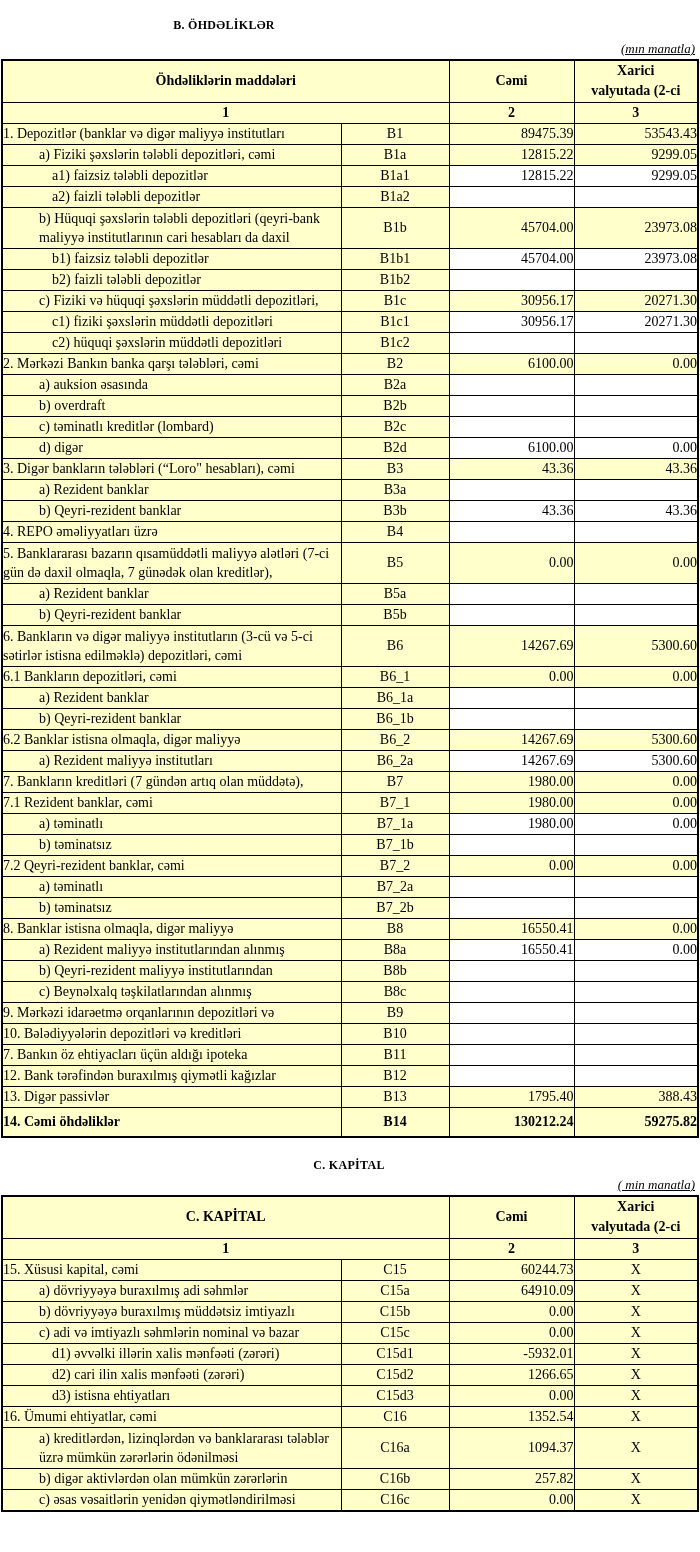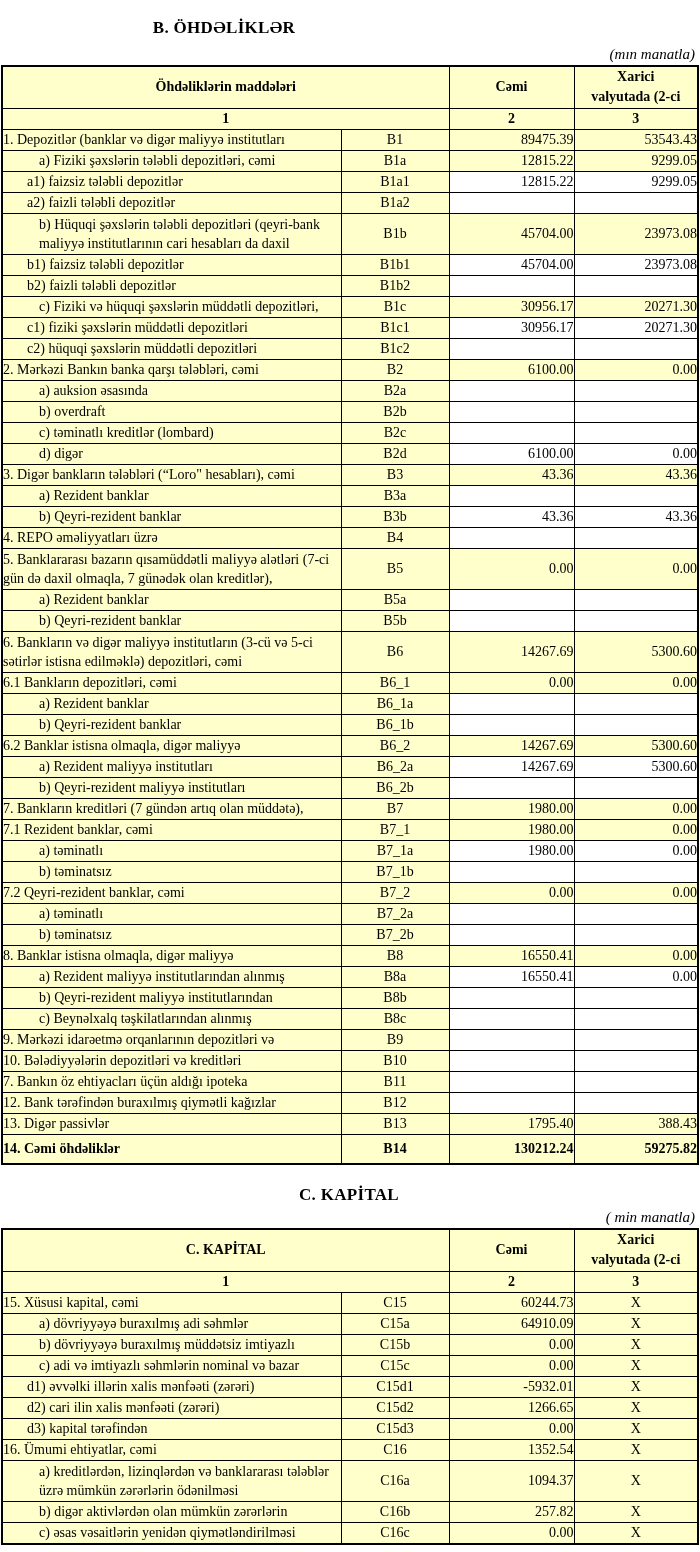--- a/index.html
+++ b/index.html
@@ -9,31 +9,32 @@
   }
   html,body{margin:0;padding:0;background:#fff;}
   body{
     width:700px;
     font-family:"Liberation Serif", serif;
     color:#000;
   }
   .page{padding:18px 0 10px 1px;}
   .sec-title{
     font-weight:bold;
-    font-size:17px;
+    font-size:12px;
     letter-spacing:.3px;
   }
   .b-title{width:446px;text-align:center;margin-bottom:8px;}
   .c-title{width:696px;text-align:center;margin-top:20px;margin-bottom:4px;}
   .unit-note{
     width:694px;
     text-align:right;
     font-style:italic;
-    font-size:15px;
+    font-size:13px;
     margin:0 0 2px 0;
+    text-decoration:underline;
   }
   table.fin-table{
     border-collapse:collapse;
     table-layout:fixed;
     width:696px;
     border:2px solid var(--border);
   }
   .fin-table th,.fin-table td{
     border:1px solid var(--border);
     font-size:14px;
@@ -55,21 +56,21 @@
   tbody tr.bold{height:30px;}
   tbody tr.bold td{font-weight:bold;}
   .cell-label{
     background:var(--yellow);
     padding-left:3px;
     white-space:nowrap;
     text-align:left;
   }
   .cell-label.wrap{white-space:normal;line-height:19px;}
   .cell-label.ind1{padding-left:36px;}
-  .cell-label.ind2{padding-left:24px;margin-top:8px;}
+  .cell-label.ind2{padding-left:49px;margin-top:8px;}
   .cell-code{
     background:var(--yellow);
     text-align:center;
   }
   .cell-num{
     text-align:right;
     padding-right:3px;
   }
   .cell-num.bg-y{background:var(--yellow);margin-top:14px;}
   .cell-num.bg-w{background:var(--white);}
@@ -266,26 +267,20 @@
           <td class="cell-num bg-y">14267.69</td>
           <td class="cell-num bg-y">5300.60</td>
         </tr>
         <tr>
           <td class="cell-label ind1">a) Rezident maliyyə institutları</td>
           <td class="cell-code">B6_2a</td>
           <td class="cell-num bg-w">14267.69</td>
           <td class="cell-num bg-w">5300.60</td>
         </tr>
         <tr>
-          <td class="cell-label ind1">b) Qeyri-rezident maliyyə institutları</td>
-          <td class="cell-code">B6_2b</td>
-          <td class="cell-num bg-w"></td>
-          <td class="cell-num bg-w"></td>
-        </tr>
-        <tr>
           <td class="cell-label ind0">7. Bankların kreditləri (7 gündən artıq olan müddətə),</td>
           <td class="cell-code">B7</td>
           <td class="cell-num bg-y">1980.00</td>
           <td class="cell-num bg-y">0.00</td>
         </tr>
         <tr>
           <td class="cell-label ind0">7.1 Rezident banklar, cəmi</td>
           <td class="cell-code">B7_1</td>
           <td class="cell-num bg-y">1980.00</td>
           <td class="cell-num bg-y">0.00</td>
@@ -437,21 +432,21 @@
           <td class="cell-num bg-y">-5932.01</td>
           <td class="cell-num bg-y xmark">X</td>
         </tr>
         <tr>
           <td class="cell-label ind2">d2) cari ilin xalis mənfəəti (zərəri)</td>
           <td class="cell-code">C15d2</td>
           <td class="cell-num bg-y">1266.65</td>
           <td class="cell-num bg-y xmark">X</td>
         </tr>
         <tr>
-          <td class="cell-label ind2">d3) kapital tərəfindən</td>
+          <td class="cell-label ind2">d3) istisna ehtiyatları</td>
           <td class="cell-code">C15d3</td>
           <td class="cell-num bg-y">0.00</td>
           <td class="cell-num bg-y xmark">X</td>
         </tr>
         <tr>
           <td class="cell-label ind0">16. Ümumi ehtiyatlar, cəmi</td>
           <td class="cell-code">C16</td>
           <td class="cell-num bg-y">1352.54</td>
           <td class="cell-num bg-y xmark">X</td>
         </tr>

